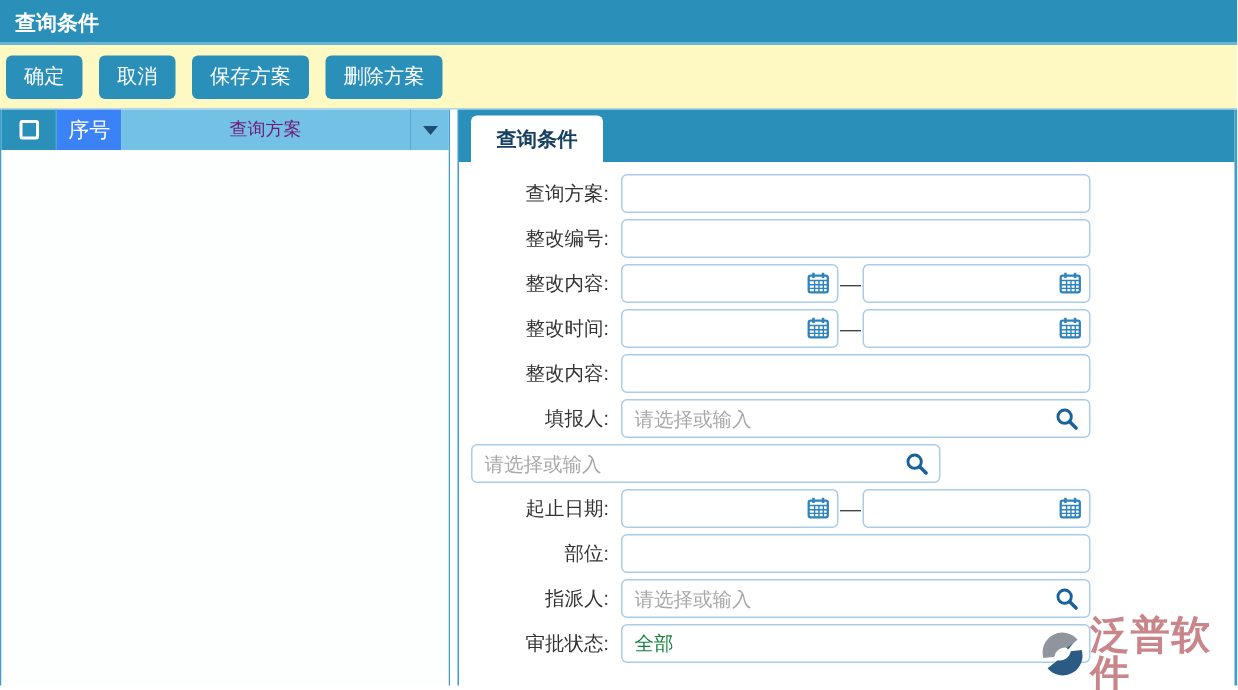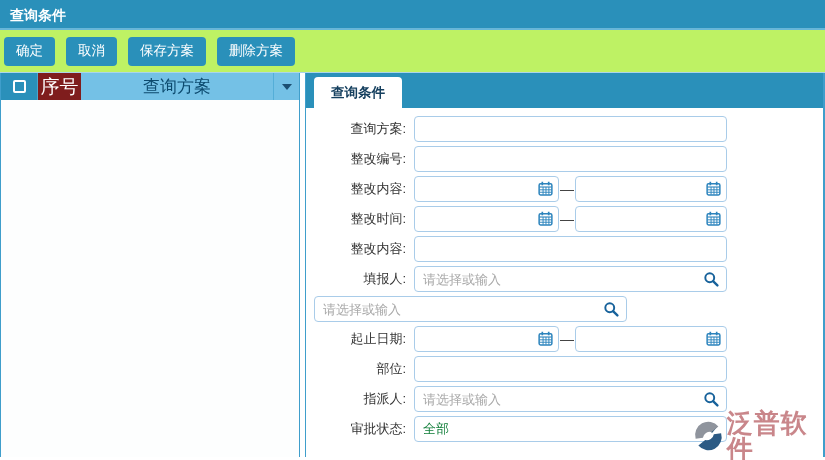--- a/index.html
+++ b/index.html
@@ -8,46 +8,46 @@
     position:relative; width:825px; height:460px; overflow:hidden;
     background:#fff; font-family:"Liberation Sans","DejaVu Sans",sans-serif;
   }
   
   .titlebar {
     height:30px; background:#2a90ba; border-bottom:2px solid #67b6d8;
     color:#fff; font-size:14px; font-weight:bold; line-height:30px; padding-left:10px;
   }
   
   .toolbar {
-    height:43px; background:#bef264; border-bottom:1px solid #abd5e9;
+    height:43px; background:#fef9c3; border-bottom:1px solid #abd5e9;
     display:flex; align-items:center; gap:11px; padding-left:4px;
   }
   .toolbar button {
     height:29px; padding:0 12px; background:#2a90ba; color:#fff;
     border:none; border-radius:4px; font-size:13.5px; cursor:pointer;
     font-family:inherit;
   }
   
   .content { display:flex; height:384px; }
   .left-panel {
     width:300px; flex:0 0 300px; background:#fff;
     border-left:1px solid #3f9ecb; border-right:1px solid #3f9ecb;
   }
   .grid-header { display:flex; height:27px; }
   .col-check {
     width:37px; background:#2a90ba; display:flex; align-items:center;
     justify-content:center; border-right:1px solid #4da7cc;
   }
   .cb { width:13px; height:13px; border:2px solid #fff; border-radius:2px; }
   .col-seq {
-    width:43px; background:#7f1d1d; color:#fff; font-size:19px;
+    width:43px; background:#3b82f6; color:#fff; font-size:14px;
     display:flex; align-items:center; justify-content:center;text-align:right;
   }
   .col-plan {
-    flex:1; background:#74c1e6; color:#0c4a6e; font-size:17px;
+    flex:1; background:#74c1e6; color:#701a75; font-size:12px;
     display:flex; align-items:center; justify-content:center;
   }
   .col-arrow {
     width:26px; background:#74c1e6; border-left:1px solid #54aed8;
     display:flex; align-items:center; justify-content:center; cursor:pointer;
   }
   .tri-down {
     width:0; height:0; border-left:5px solid transparent;
     border-right:5px solid transparent; border-top:6px solid #1c4f72;
   }

